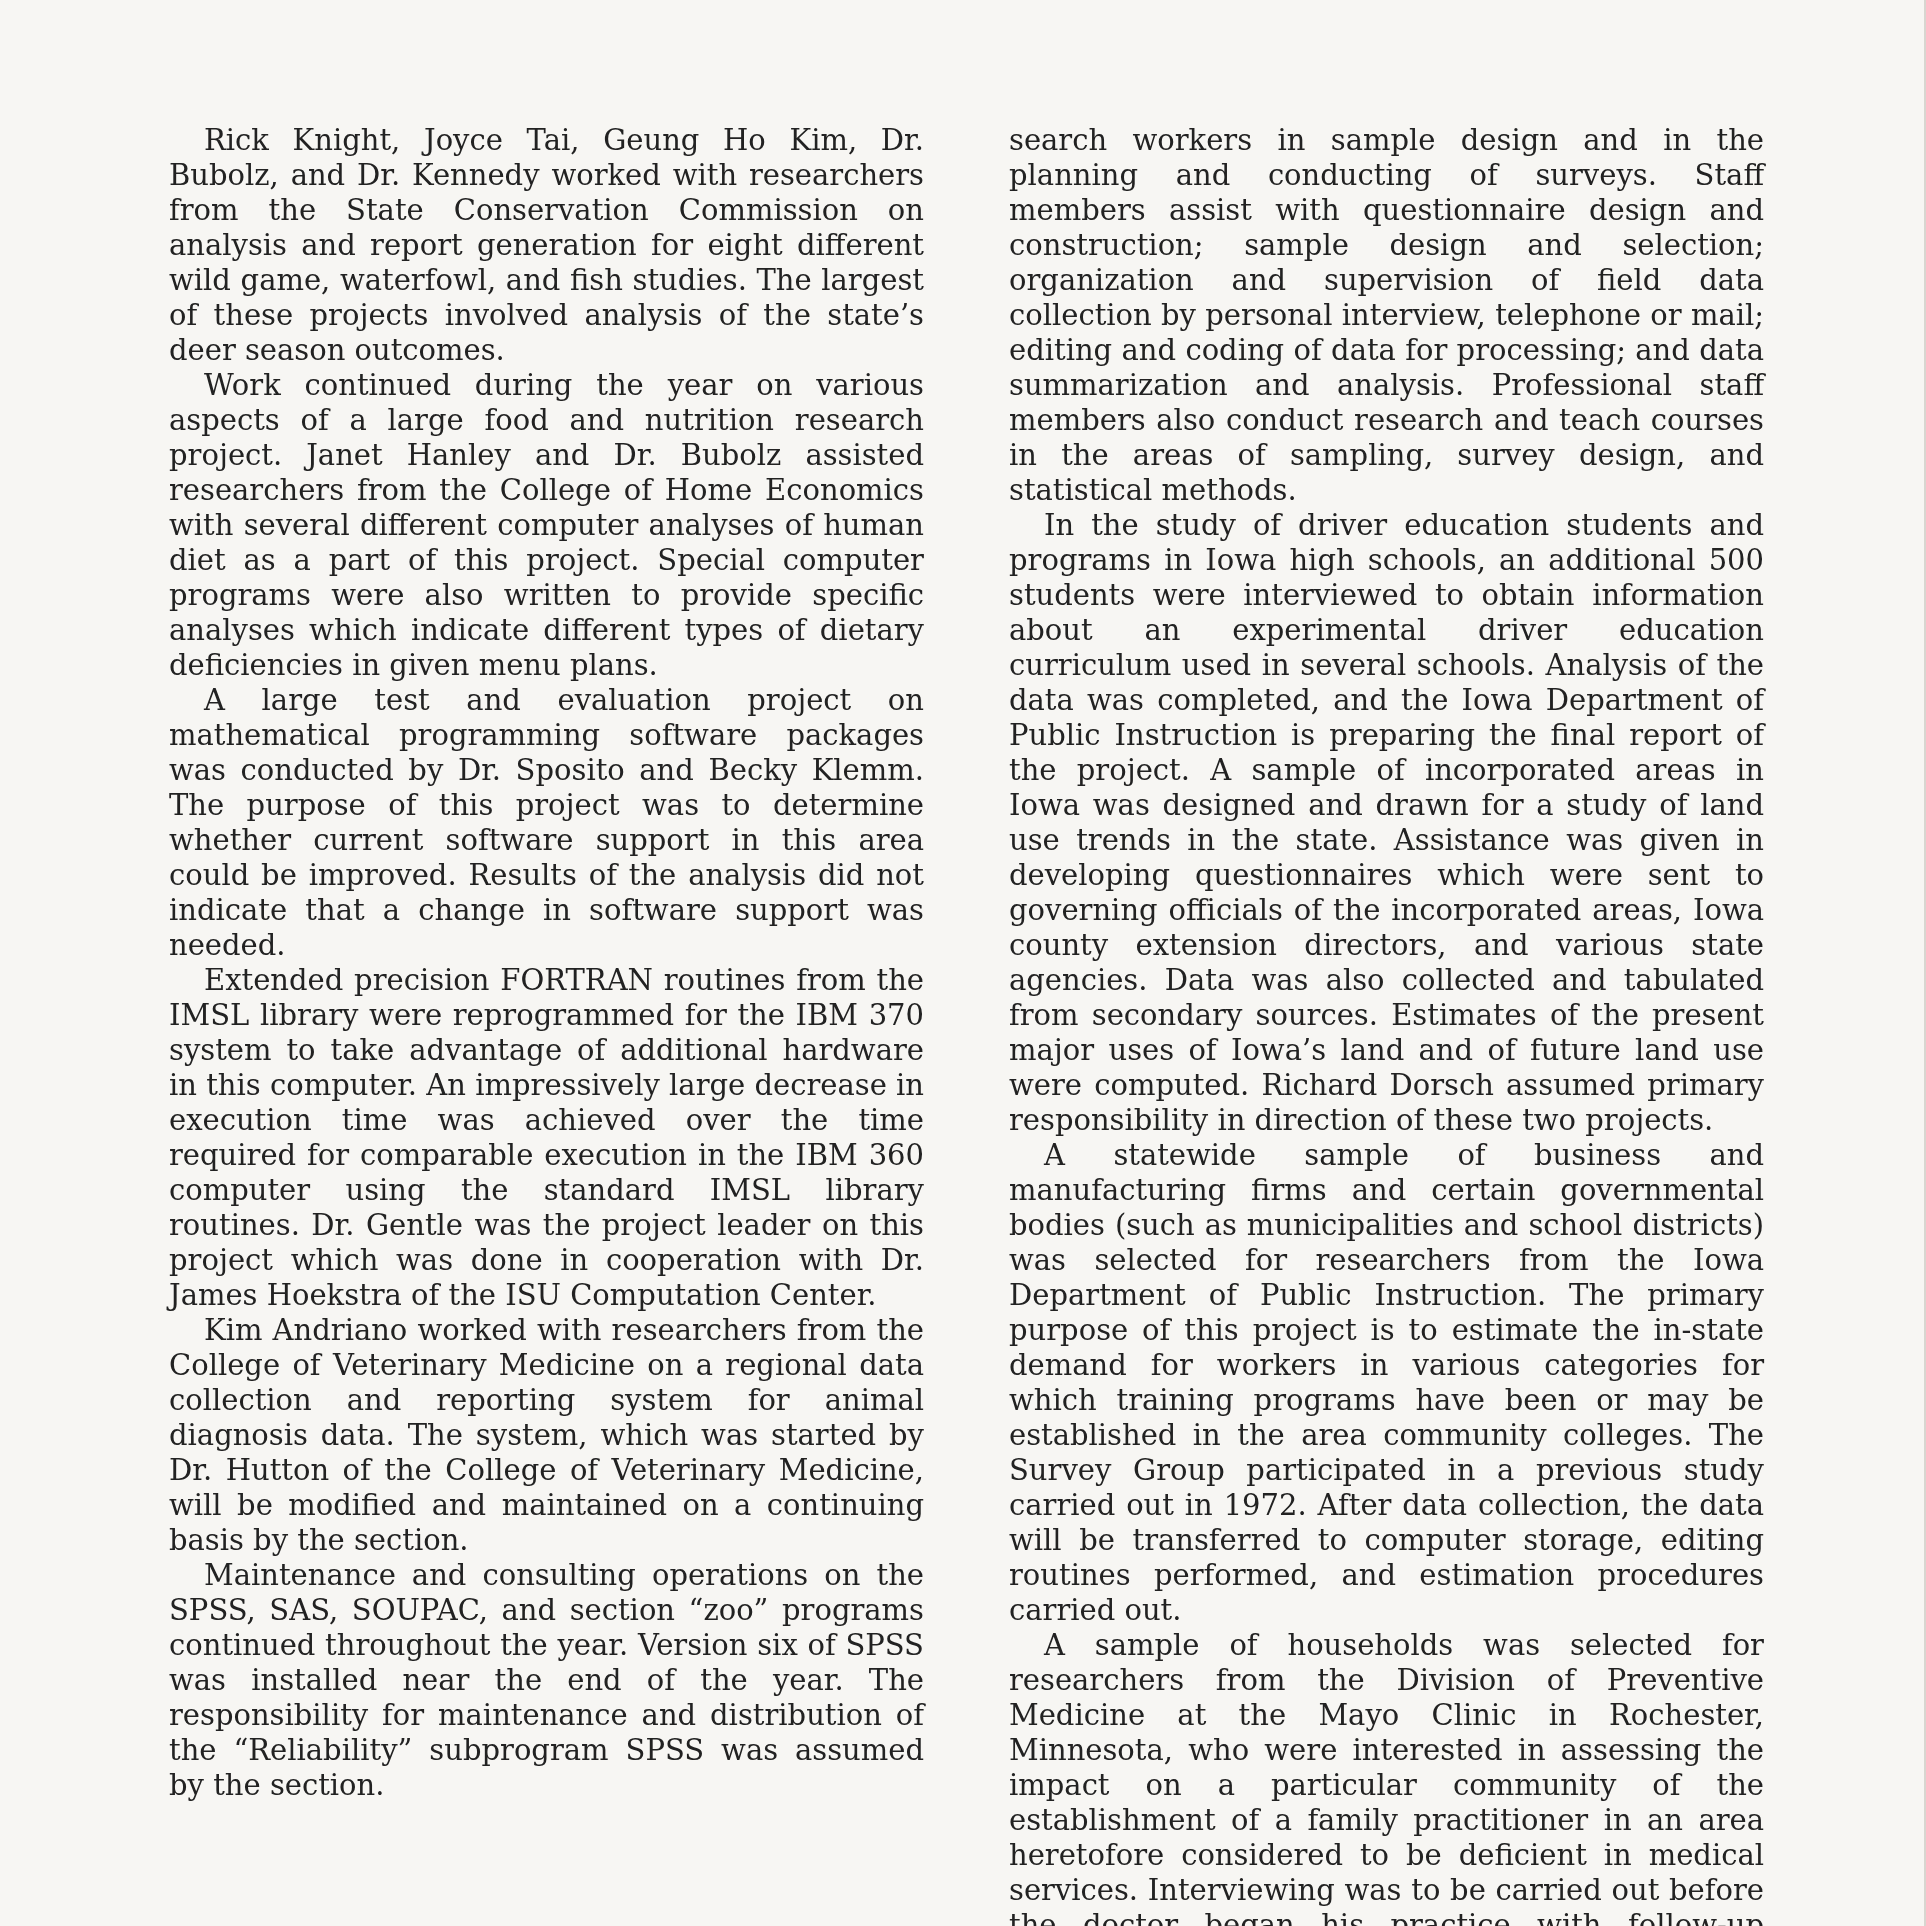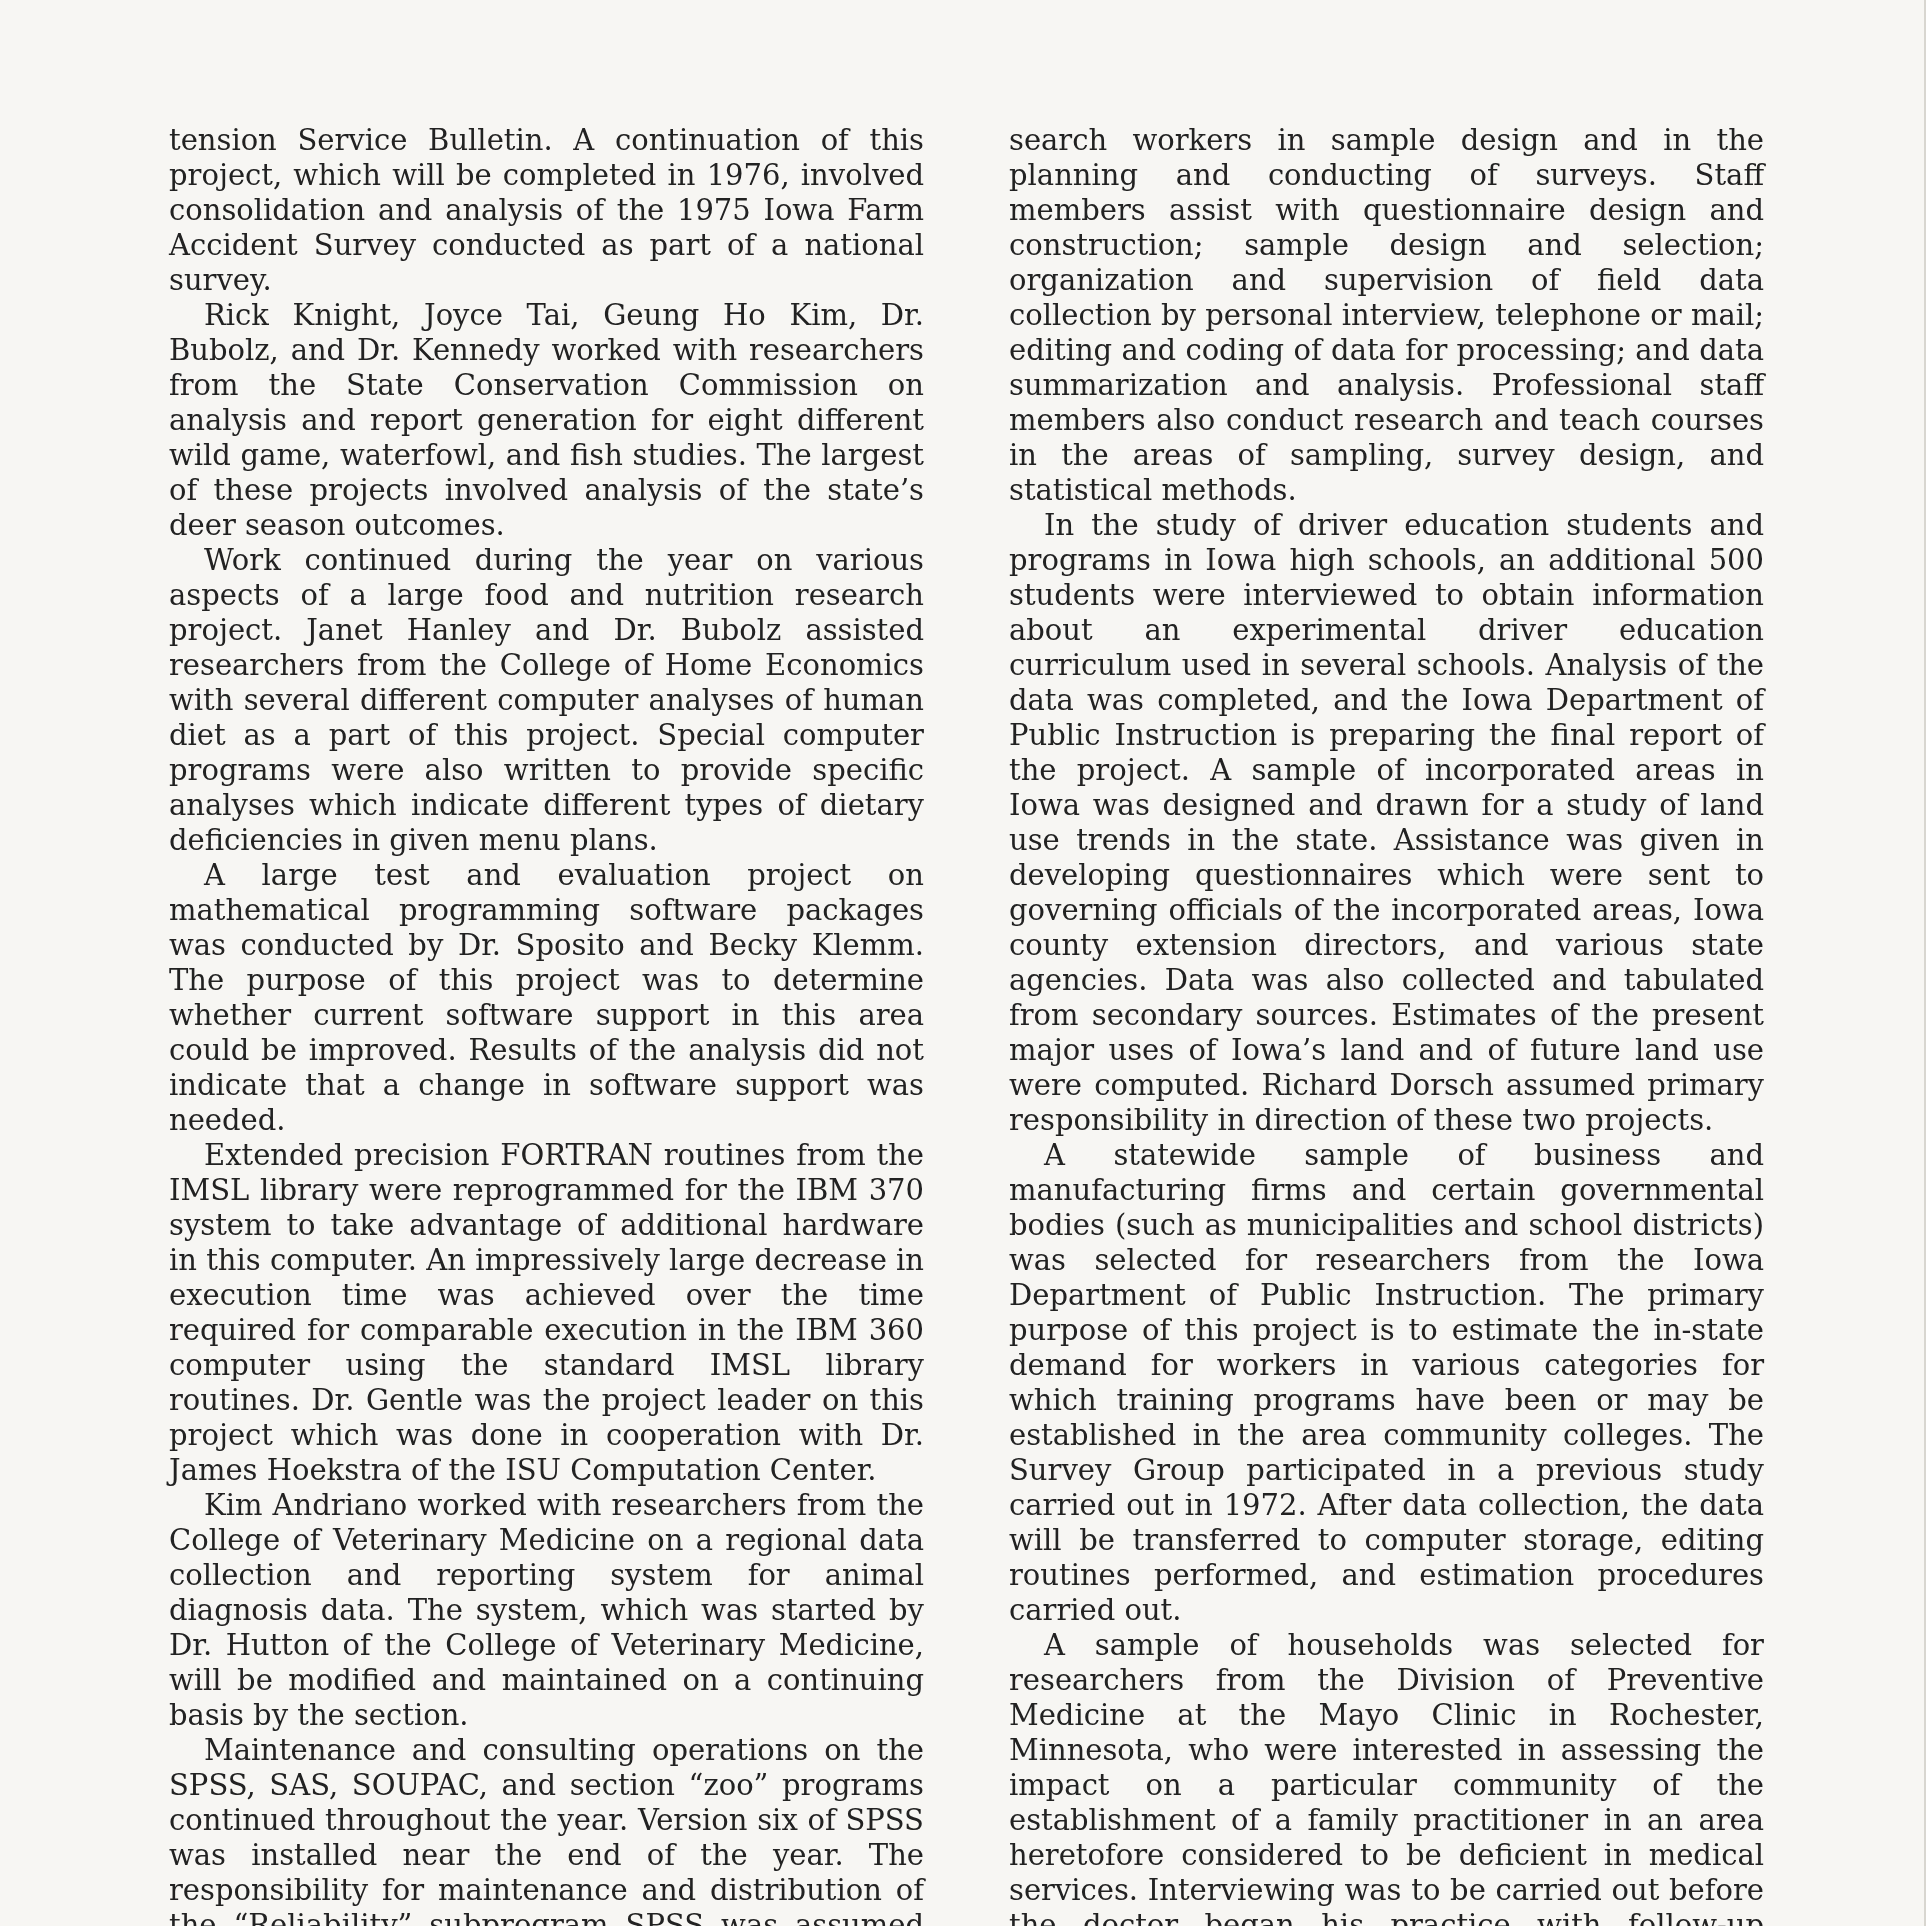--- a/index.html
+++ b/index.html
@@ -14,21 +14,20 @@
   .col-left { left:169px; }
   .col-right { left:1009px; }
   .col p { margin:0; text-indent:0; }
   .col p.indent { text-indent:35px; }
   .right-edge { position:absolute; right:39px; top:0; width:2.3px; height:2542px; background:#d8d6d0; }
 </style>
 </head>
 <body>
 
 <div class="col col-left">
-  <p>tension Service Bulletin. A continuation of this project, which will be completed in 1976, involved consolidation and analysis of the 1975 Iowa Farm Accident Survey conducted as part of a national survey.</p>
   <p class="indent">Rick Knight, Joyce Tai, Geung Ho Kim, Dr. Bubolz, and Dr. Kennedy worked with researchers from the State Conservation Commission on analysis and report generation for eight different wild game, waterfowl, and fish studies. The largest of these projects involved analysis of the state’s deer season outcomes.</p>
   <p class="indent">Work continued during the year on various aspects of a large food and nutrition research project. Janet Hanley and Dr. Bubolz assisted researchers from the College of Home Economics with several different computer analyses of human diet as a part of this project. Special computer programs were also written to provide specific analyses which indicate different types of dietary deficiencies in given menu plans.</p>
   <p class="indent">A large test and evaluation project on mathematical programming software packages was conducted by Dr. Sposito and Becky Klemm. The purpose of this project was to determine whether current software support in this area could be improved. Results of the analysis did not indicate that a change in software support was needed.</p>
   <p class="indent">Extended precision FORTRAN routines from the IMSL library were reprogrammed for the IBM 370 system to take advantage of additional hardware in this computer. An impressively large decrease in execution time was achieved over the time required for comparable execution in the IBM 360 computer using the standard IMSL library routines. Dr. Gentle was the project leader on this project which was done in cooperation with Dr. James Hoekstra of the ISU Computation Center.</p>
   <p class="indent">Kim Andriano worked with researchers from the College of Veterinary Medicine on a regional data collection and reporting system for animal diagnosis data. The system, which was started by Dr. Hutton of the College of Veterinary Medicine, will be modified and maintained on a continuing basis by the section.</p>
   <p class="indent">Maintenance and consulting operations on the SPSS, SAS, SOUPAC, and section “zoo” programs continued throughout the year. Version six of SPSS was installed near the end of the year. The responsibility for maintenance and distribution of the “Reliability” subprogram SPSS was assumed by the section.</p>
 </div>
 
 <div class="col col-right">
   <p>search workers in sample design and in the planning and conducting of surveys. Staff members assist with questionnaire design and construction; sample design and selection; organization and supervision of field data collection by personal interview, telephone or mail; editing and coding of data for processing; and data summarization and analysis. Professional staff members also conduct research and teach courses in the areas of sampling, survey design, and statistical methods.</p>

